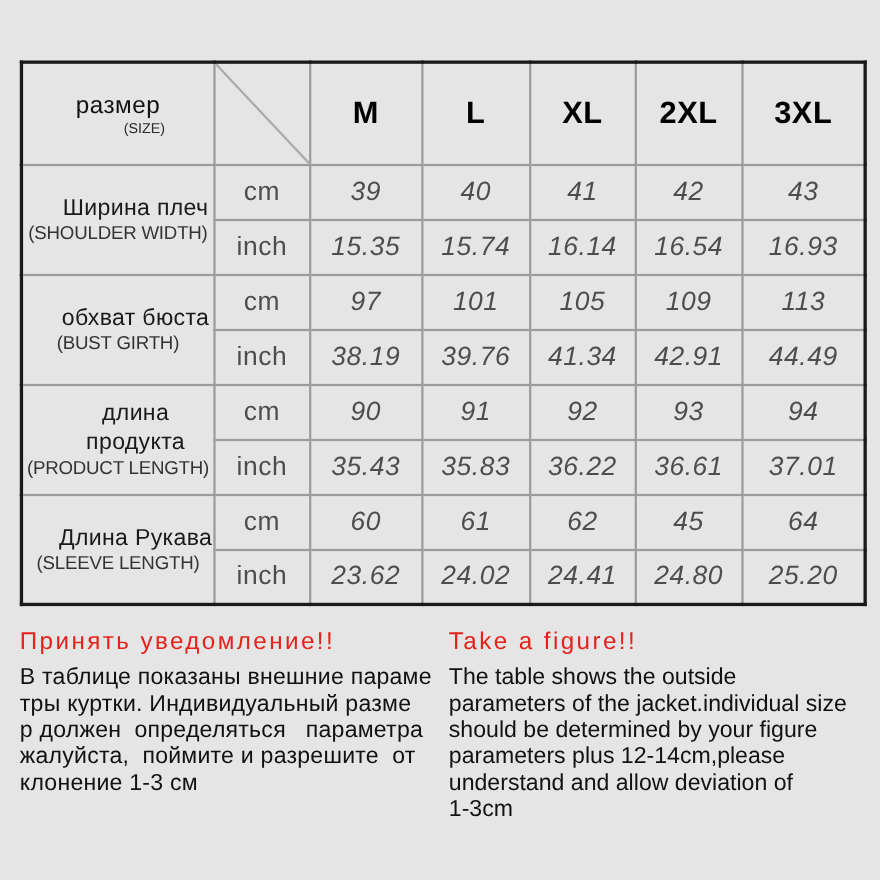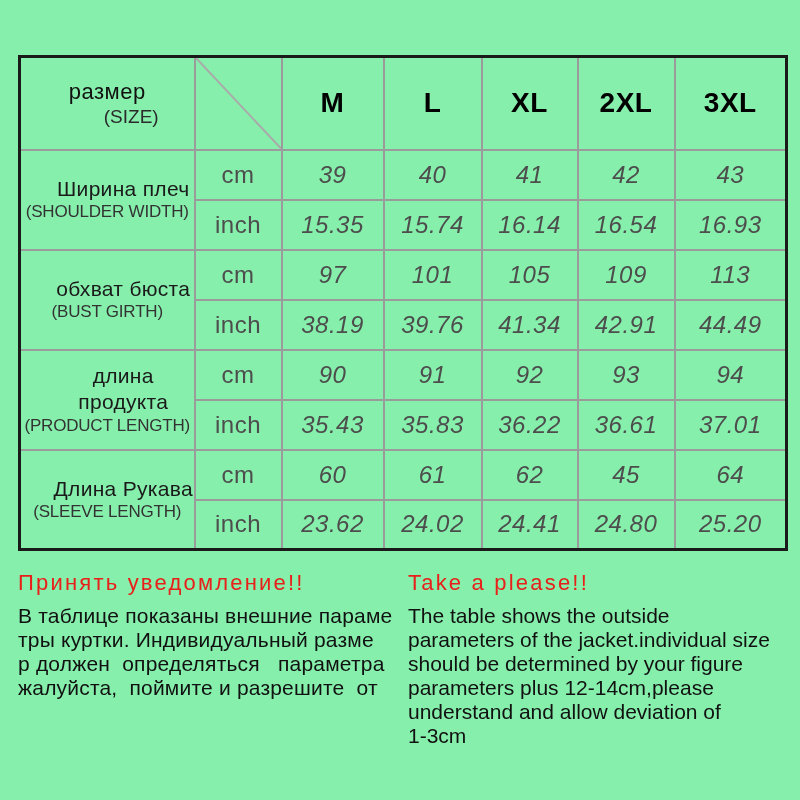--- a/index.html
+++ b/index.html
@@ -5,21 +5,21 @@
   html, body {
     margin: 0;
     padding: 0;
     background: #ffffff;
     width: 800px;
     height: 800px;
     font-family: "Liberation Sans", sans-serif;
     overflow: hidden;
     position: relative;
   }
-  .stage { position: absolute; width: 800px; height: 800px; background: #86efac; }
+  .stage { position: absolute; width: 800px; height: 800px; background: #e5e5e5; }
 
   
   table.size-table {
     position: absolute;
     left: 18px;
     top: 55px;
     width: 767px;
     border-collapse: collapse;
     table-layout: fixed;
     border: 3px solid #1a1a1a;
@@ -37,21 +37,21 @@
   td.corner-cell, td.label-cell {
     border: 3px solid #1a1a1a;
   }
   .corner-title {
     font-size: 22px;
     color: #111111;
     line-height: 1.25;
     letter-spacing: 0.5px;
   }
   .corner-sub {
-    font-size: 19px;
+    font-size: 13px;
     color: #2b2b2b;
     line-height: 1.2;
     margin-left: 48px;
   }
   td.diag-cell { position: relative; padding: 0; }
   td.diag-cell svg { position: absolute; left: 0; top: 0; width: 100%; height: 100%; display: block; }
 
   td.size-head {
     font-size: 28px;
     font-weight: bold;
@@ -225,24 +225,25 @@
     </tr>
   </tbody>
     </table>
 
   <div class="notice notice-ru">
     <div class="notice-heading">Принять уведомление!!</div>
     <div class="notice-line">В таблице показаны внешние параме</div>
     <div class="notice-line">тры куртки. Индивидуальный разме</div>
     <div class="notice-line">р должен  определяться   параметра</div>
     <div class="notice-line">жалуйста,  поймите и разрешите  от</div>
+    <div class="notice-line">клонение 1-3 см</div>
   </div>
 
   <div class="notice notice-en">
-    <div class="notice-heading">Take a please!!</div>
+    <div class="notice-heading">Take a figure!!</div>
     <div class="notice-line">The table shows the outside</div>
     <div class="notice-line">parameters of the jacket.individual size</div>
     <div class="notice-line">should be determined by your figure</div>
     <div class="notice-line">parameters plus 12-14cm,please</div>
     <div class="notice-line">understand and allow deviation of</div>
     <div class="notice-line">1-3cm</div>
   </div>
 
 </div>
 

